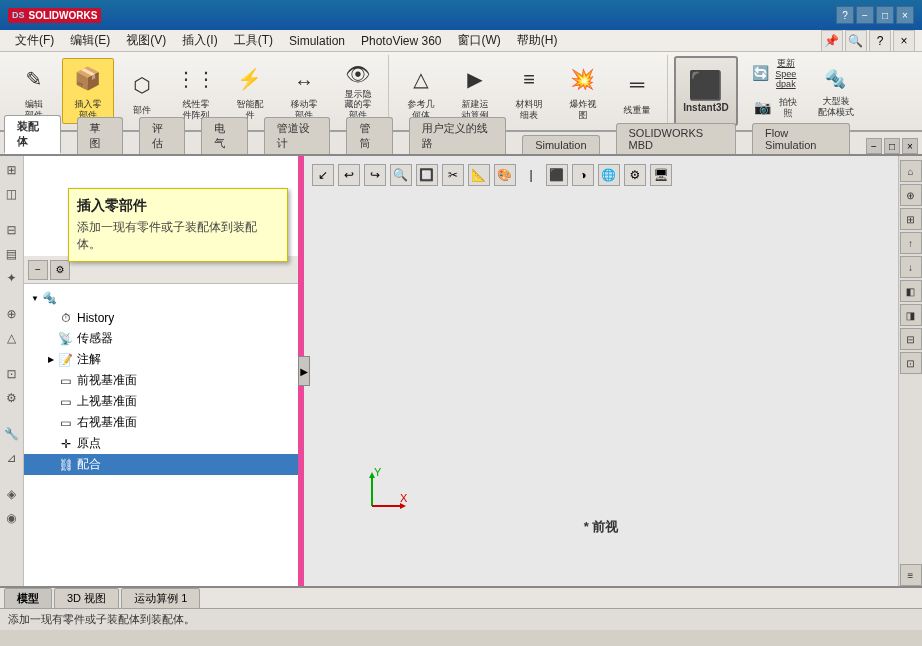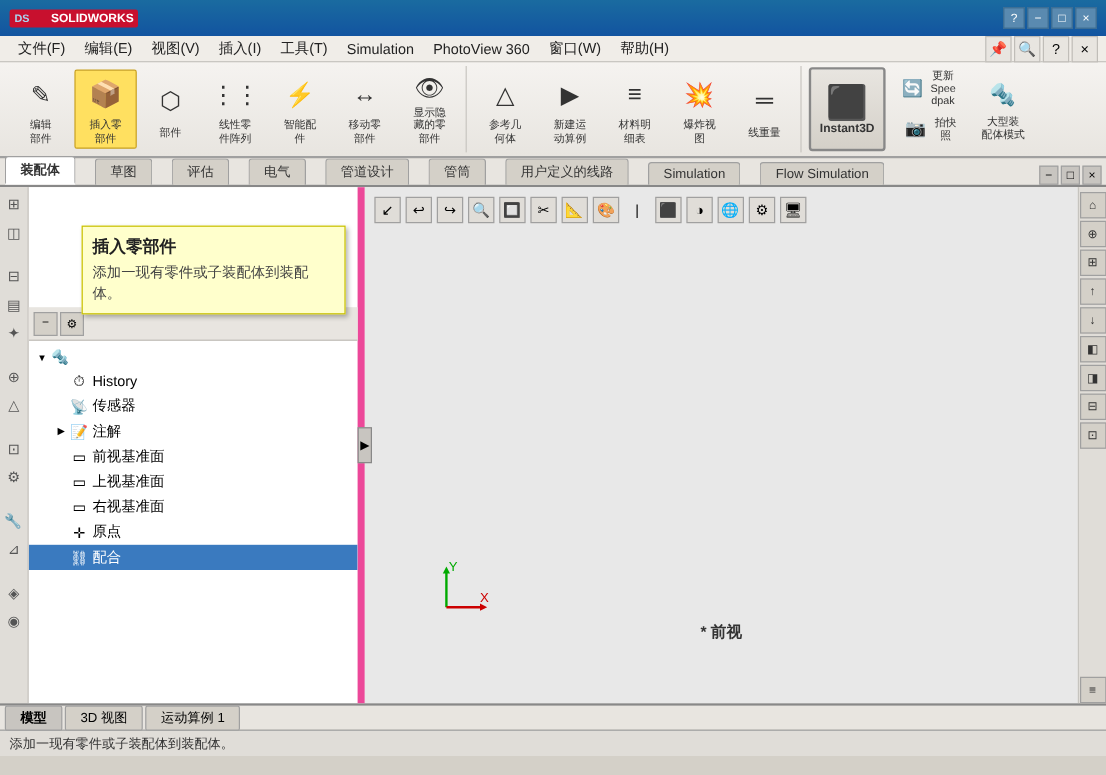--- a/index.html
+++ b/index.html
@@ -26,21 +26,21 @@
       font-size: 10px;
       padding: 2px 4px;
       border-radius: 2px;
       display: flex;
       align-items: center;
       gap: 2px;
     }
     .sw-logo-ds {
       font-size: 9px;
       color: #aad4f0;
-      margin-right: 16px;
+      margin-right: 2px;
     }
     .title-text {
       color: white;
       font-size: 12px;
       margin-left: 8px;
       flex: 1;
     }
     .title-controls {
       display: flex;
       gap: 2px;
@@ -558,21 +558,21 @@
   <div style="padding: 4px; display:flex; flex-direction:column; align-items:center;">
     <div class="instant3d-btn">
       <div style="font-size:28px; color:#4a4a4a;">⬛</div>
       <div style="font-size:10px; font-weight:bold;">Instant3D</div>
     </div>
   </div>
 
   <div style="display:flex; flex-direction:column; gap:4px; padding:4px;">
     <div class="toolbar-btn" style="width:52px; height:30px; flex-direction:row; gap:4px;">
       <div class="btn-icon" style="font-size:14px;">🔄</div>
-      <div class="btn-label" style="font-size:9px;">更新<br>Speedpak</div>
+      <div class="btn-label" style="font-size:9px;text-decoration:underline;">更新<br>Speedpak</div>
     </div>
     <div class="toolbar-btn" style="width:52px; height:30px; flex-direction:row; gap:4px;">
       <div class="btn-icon" style="font-size:14px;">📷</div>
       <div class="btn-label" style="font-size:9px;">拍快照</div>
     </div>
   </div>
   <div style="padding:4px;">
     <div class="toolbar-btn" style="width:52px; height:60px;">
       <div class="btn-icon" style="font-size:18px;">🔩</div>
       <div class="btn-label">大型装<br>配体模式</div>
@@ -582,20 +582,21 @@
 
 <div class="tab-bar">
   <div class="tab active">装配体</div>
   <div class="tab">草图</div>
   <div class="tab">评估</div>
   <div class="tab">电气</div>
   <div class="tab">管道设计</div>
   <div class="tab">管筒</div>
   <div class="tab">用户定义的线路</div>
   <div class="tab">Simulation</div>
+  <div class="tab">SOLIDWORKS MBD</div>
   <div class="tab">Flow Simulation</div>
   <div class="tab-end">
     <div class="tab-end-btn">−</div>
     <div class="tab-end-btn">□</div>
     <div class="tab-end-btn">×</div>
   </div>
 </div>
 
 <div class="main-layout" style="height: 430px;">
 

